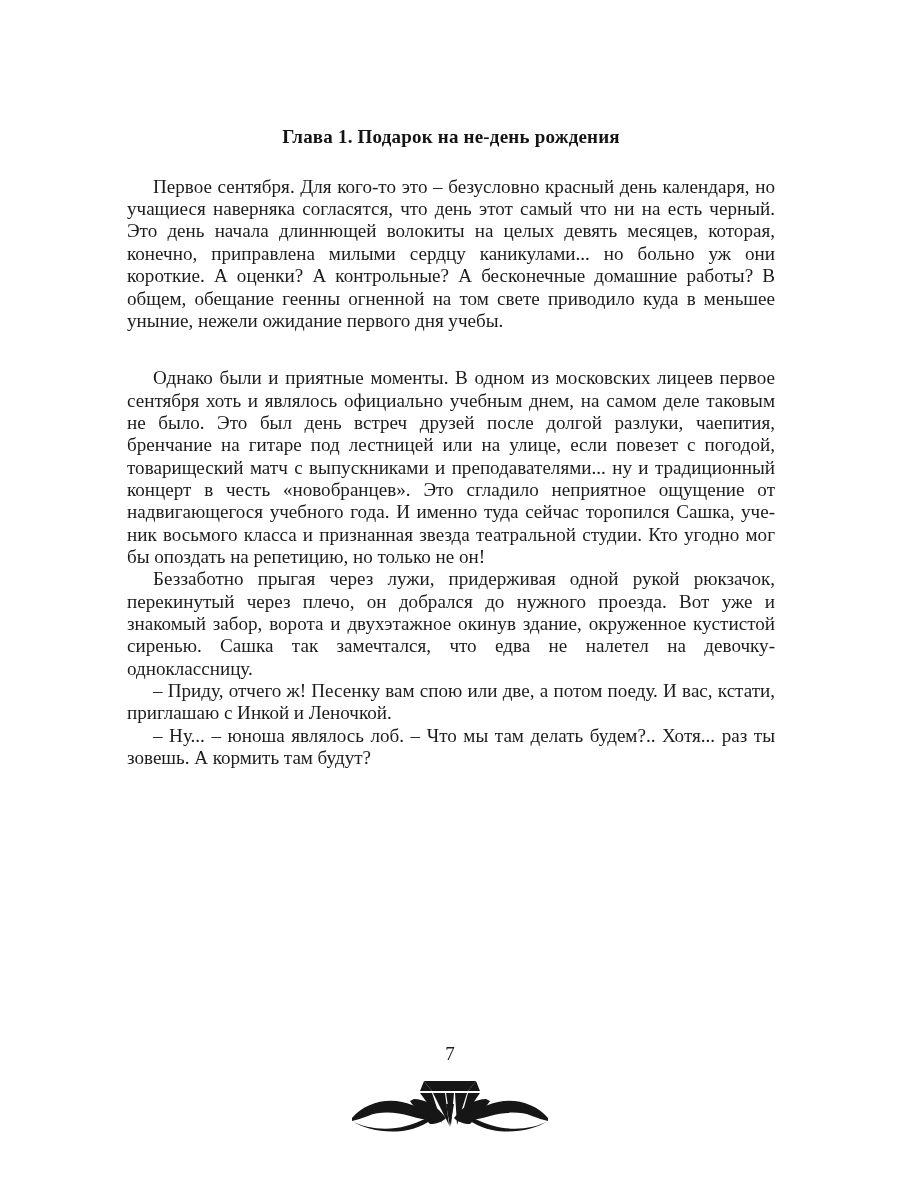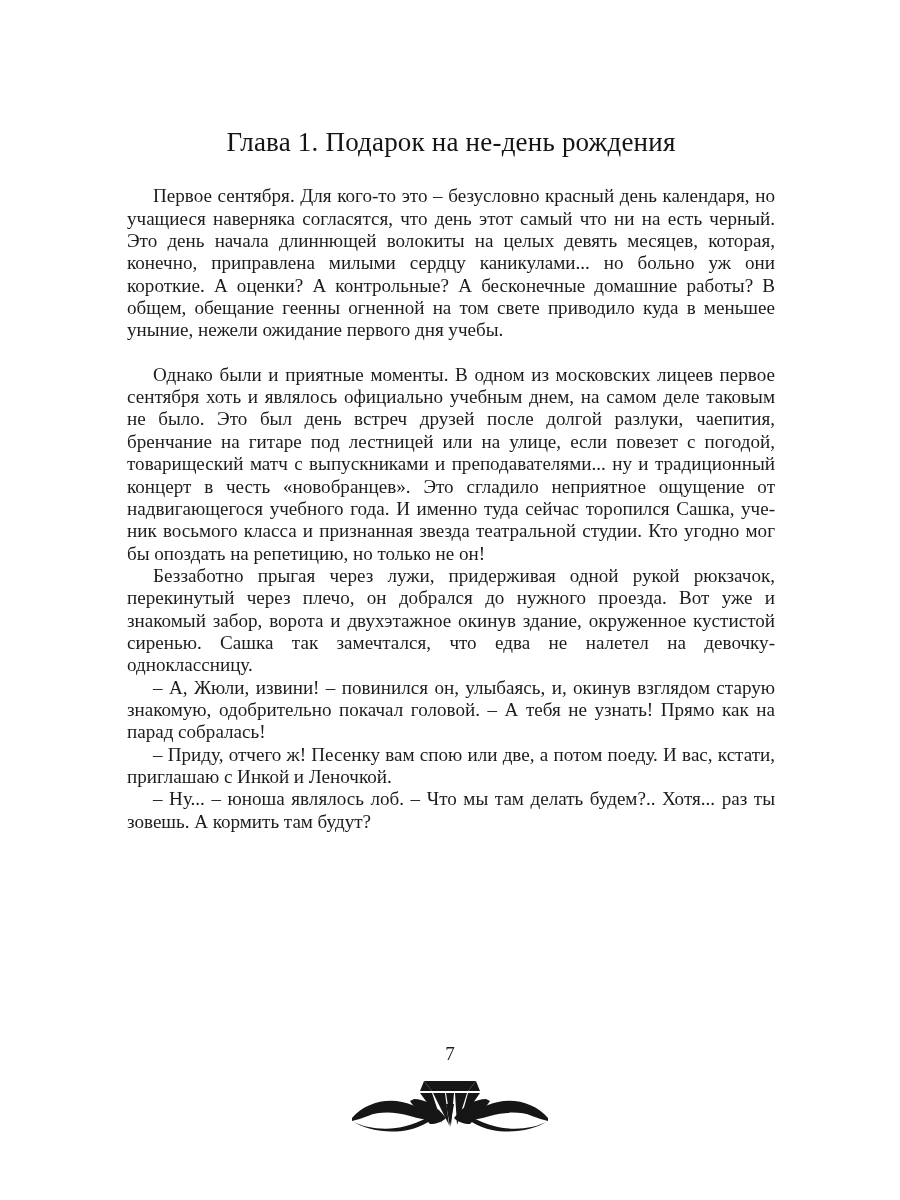--- a/index.html
+++ b/index.html
@@ -28,22 +28,22 @@
   }
 
   .text-column {
     position: absolute;
     left: 127px;
     top: 126px;
     width: 648px;
   }
 
   .chapter-title {
-    font-size: 27px;
-    font-weight: normal;
+    font-size: 19px;
+    font-weight: bold;
     text-align: center;
     letter-spacing: 0.2px;
     margin: 0 0 27px 0;
     line-height: 1.2;
     color: #141414;
   }
 
   .para {
     margin: 0;
     font-size: 19.1px;
@@ -51,21 +51,21 @@
     text-align: justify;
     text-indent: 26px;
     color: #1c1c1c;
     hyphens: manual;
     -webkit-hyphens: manual;
     word-spacing: -0.1px;
   }
 
   
   .para.gap-after {
-    margin-bottom: 22px;
+    margin-bottom: 35px;
   }
 
   .page-number {
     position: absolute;
     left: 0;
     top: 1044px;
     width: 900px;
     text-align: center;
     font-size: 19px;
     line-height: 1;
@@ -88,21 +88,20 @@
 
 <div class="page">
 
   <div class="text-column">
 
     <h1 class="chapter-title">Глава 1. Подарок на не-день рождения</h1>
 
     <p class="para gap-after">Первое сентября. Для кого-то это – безусловно красный день календаря, но учащиеся наверняка согласятся, что день этот са­мый что ни на есть черный. Это день начала длиннющей волокиты на целых девять месяцев, которая, конечно, приправлена милыми сердцу каникулами... но больно уж они короткие. А оценки? А кон­трольные? А бесконечные домашние работы? В общем, обещание геенны огненной на том свете приводило куда в меньшее уныние, нежели ожидание первого дня учебы.</p>
     <p class="para">Однако были и приятные моменты. В одном из московских ли­цеев первое сентября хоть и являлось официально учебным днем, на самом деле таковым не было. Это был день встреч друзей по­сле долгой разлуки, чаепития, бренчание на гитаре под лестницей или на улице, если повезет с погодой, товарищеский матч с выпуск­никами и преподавателями... ну и традиционный концерт в честь «новобранцев». Это сгладило неприятное ощущение от надвигаю­щегося учебного года. И именно туда сейчас торопился Сашка, уче­ник восьмого класса и признанная звезда театральной студии. Кто угодно мог бы опоздать на репетицию, но только не он!</p>
     <p class="para">Беззаботно прыгая через лужи, придерживая одной рукой рюк­зачок, перекинутый через плечо, он добрался до нужного проезда. Вот уже и знакомый забор, ворота и двухэтажное окинув здание, окруженное кустистой сиренью. Сашка так замечтался, что едва не налетел на девочку-одноклассницу.</p>
-    <p class="para">– А, Жюли, извини! – повинился он, улыбаясь, и, окинув взглядом старую знакомую, одобрительно покачал головой. – А тебя не уз­нать! Прямо как на парад собралась!</p>
     <p class="para">– Приду, отчего ж! Песенку вам спою или две, а потом поеду. И вас, кстати, приглашаю с Инкой и Леночкой.</p>
     <p class="para">– Ну... – юноша являлось лоб. – Что мы там делать будем?.. Хотя... раз ты зовешь. А кормить там будут?</p>
 
   </div>
 
   <div class="page-number">7</div>
 
   <div class="ornament">
     <svg viewBox="0 0 200 58" width="200" height="58" aria-hidden="true">
       <g fill="#161616">

